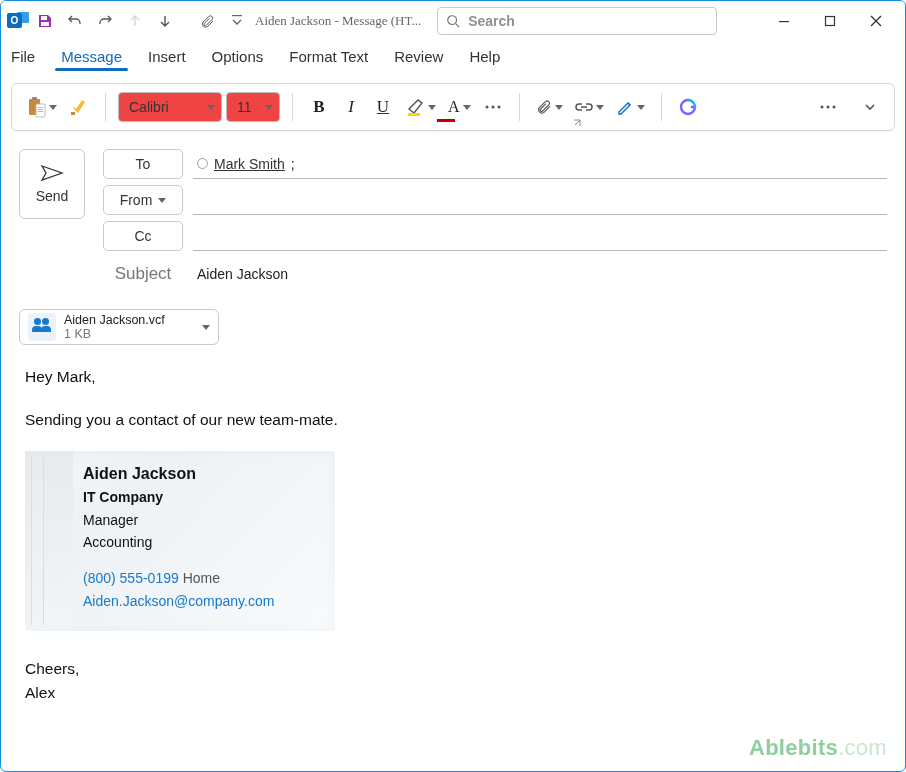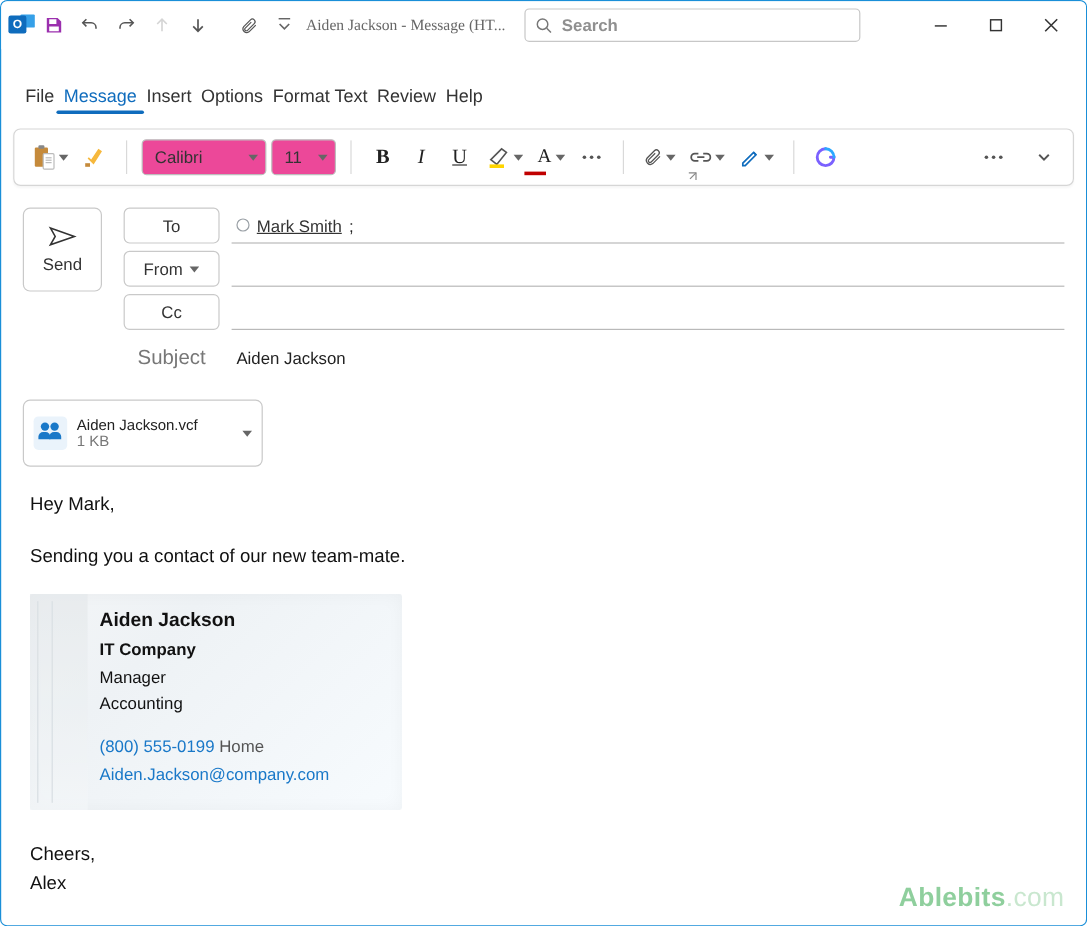--- a/index.html
+++ b/index.html
@@ -44,25 +44,24 @@
     align-items:center;
     padding:0 8px;
     gap:8px;
     color:#666;
   }
   .wincontrols { margin-left:auto; display:flex; }
   .wincontrols .wc { width:46px; height:36px; display:flex; align-items:center; justify-content:center; }
   
   .menubar {
     display:flex;
-    gap:4px;
-    padding:0 18px;
+    gap:22px;
+    padding:0 8px;
     height:34px;
     align-items:flex-end;
-    margin-top:24px;
   }
   .menu-item {
     padding:6px 2px 10px;
     font-size:15px;
     color:#333;
     position:relative;
   }
   .menu-item.active { color:#0f6cbd; }
   .menu-item.active::after {
     content:"";
@@ -86,21 +85,21 @@
   .rb-btn {
     min-width:28px;height:32px;
     display:flex;align-items:center;justify-content:center;
     border-radius:4px;
     padding:0 4px;
     gap:3px;
   }
   .rb-select {
     height:30px; border:1px solid #bdbdbd; border-radius:4px;
     display:flex; align-items:center; padding:0 6px 0 10px; gap:6px;
-    font-size:14px; color:#333; background:#ec4899;
+    font-size:14px; color:#333; background:#ef4444;
   }
   .caret { width:0;height:0;border-left:4px solid transparent;border-right:4px solid transparent;border-top:5px solid #666;}
   .dialoglaunch {
     position:absolute; bottom:2px; font-size:10px; color:#777;
   }
   .rb-end { margin-left:auto; display:flex; align-items:center;}
   
   .compose {
     padding:18px 18px 0 18px;
   }
@@ -122,21 +121,21 @@
   .fld-input {
     flex:1; height:30px; border:none; border-bottom:1px solid #b9b9b9;
     display:flex; align-items:center; gap:6px; padding-left:4px;
   }
   .subject-label { width:80px; text-align:center; color:#777; font-size:17px;}
   .circle { width:11px;height:11px;border:1px solid #9aa0a6;border-radius:50%; display:inline-block;}
   .recipient { color:#333; text-decoration:underline; }
   
   .attach {
     margin-top:14px;
-    width:200px; height:56px;
+    width:200px; height:36px;
     border:1px solid #c9c9c9; border-radius:6px;
     display:flex; align-items:center; padding:4px 8px; gap:8px;
   }
   .att-icon {
     width:28px;height:28px; background:#eaf3fb; border-radius:4px; display:flex; align-items:center; justify-content:center;
     position:relative;
   }
   .att-heads .h { width:7px;height:7px;border-radius:50%;background:#1978c8;position:absolute;}
   .att-heads .b { width:10px;height:6px;border-radius:4px 4px 0 0;background:#1978c8;position:absolute;}
   .att-txt { line-height:1.15; font-size:12.5px;}

